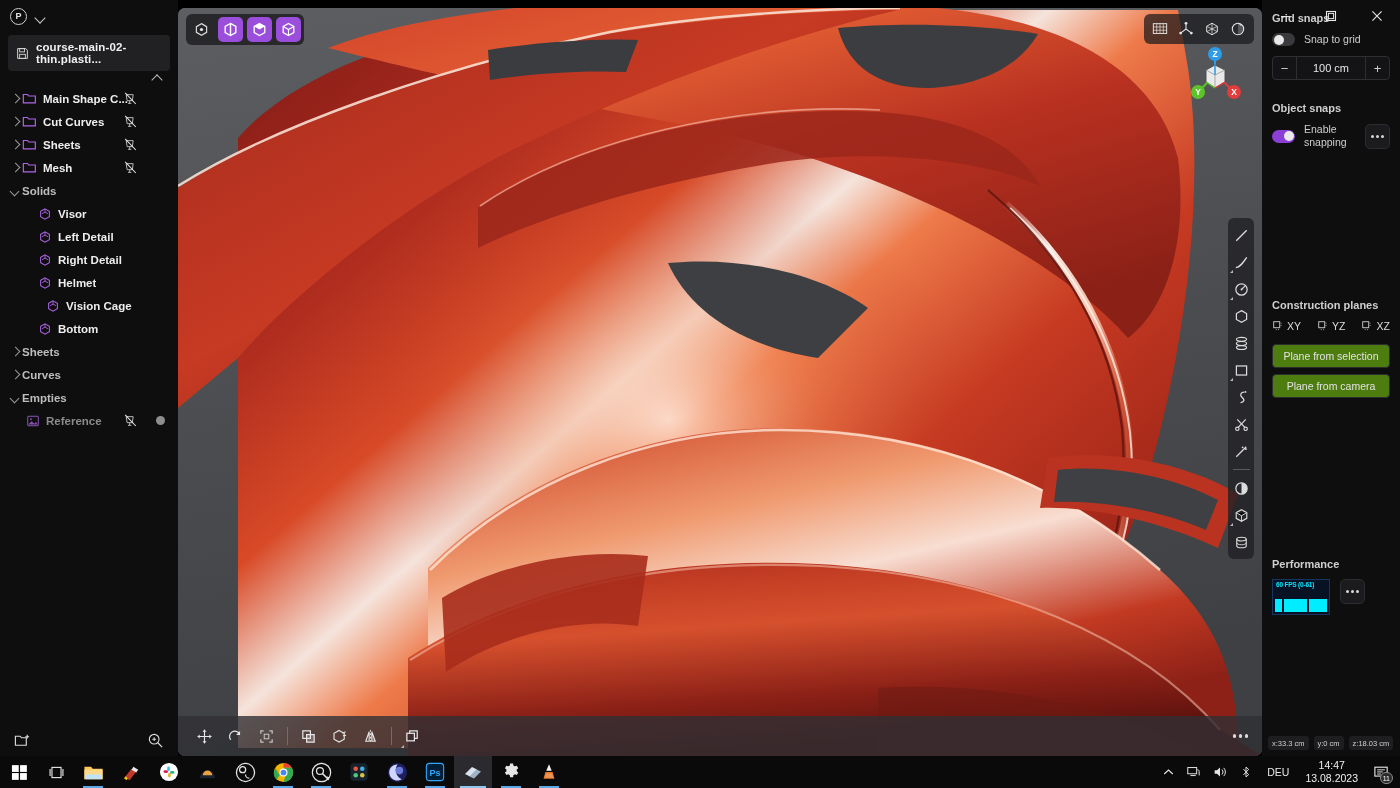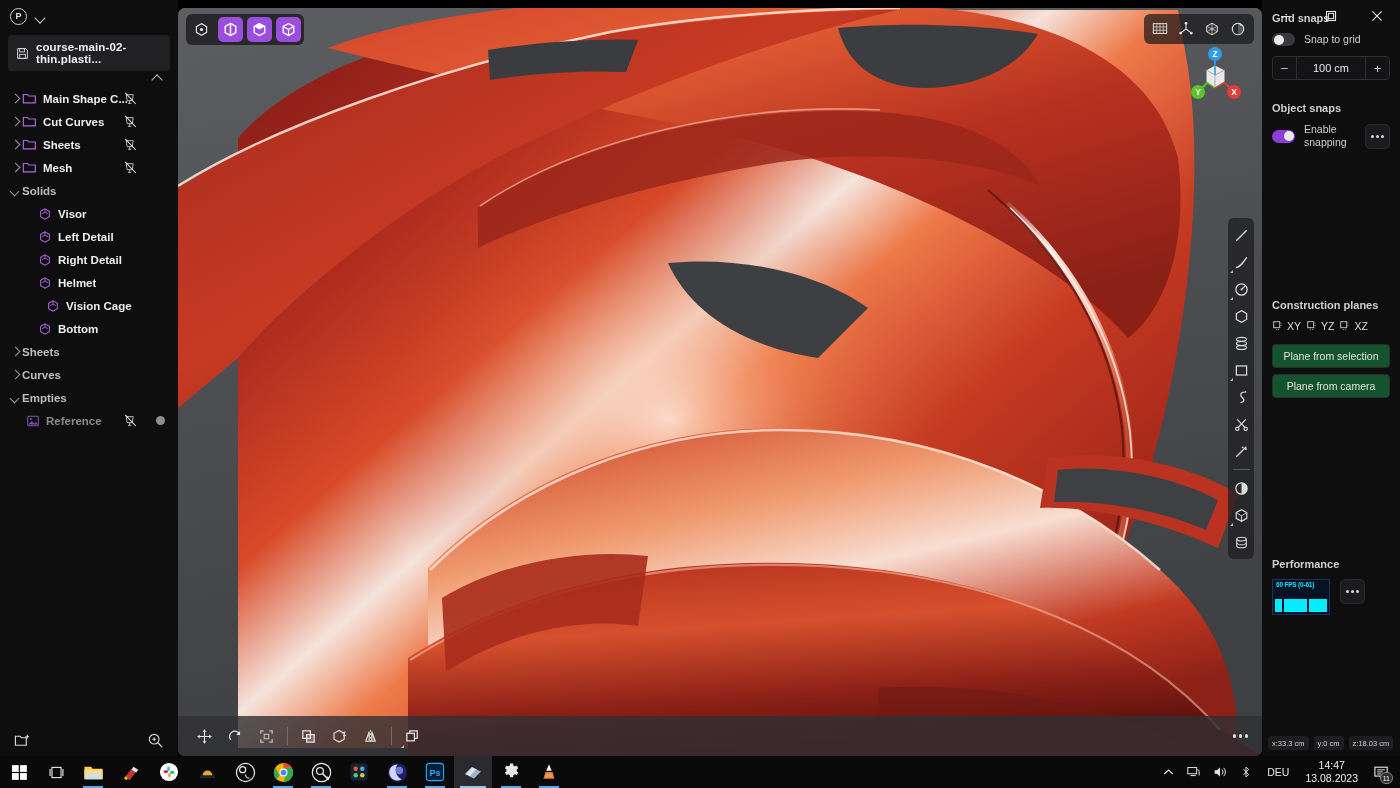--- a/index.html
+++ b/index.html
@@ -148,27 +148,27 @@
     color:#cfcfcf; font-size:13px; border-right:1px solid #2f2f33; }
   .step-btn.r { border-right:none; border-left:1px solid #2f2f33; }
   .step-val { flex:1; text-align:center; font-size:11px; color:#e7e7e7; }
 
   .dots-btn {
     width:25px; height:25px; border-radius:5px; background:#1b1b1e; border:1px solid #2d2d31;
     display:flex; align-items:center; justify-content:center; gap:2px; flex:0 0 auto;
   }
   .dots-btn i { width:3px; height:3px; border-radius:50%; background:#d8d8d8; display:block; }
 
-  .cplanes { display:flex; gap:5px; align-items:center; margin-bottom:12px; }
+  .cplanes { display:flex; gap:16px; align-items:center; margin-bottom:12px; }
   .cplane { display:flex; align-items:center; gap:3px; }
   .cplane span { font-size:10.5px; color:#dcdcdc; }
 
   .panel-btn {
     display:block; width:100%; height:24px; line-height:22px; text-align:center;
-    background:#14532d; border:1px solid #2d2d31; border-radius:4px;
+    background:#4d7c0f; border:1px solid #2d2d31; border-radius:4px;
     font-size:10.5px; color:#e2e2e2; margin-bottom:6px;
   }
 
   .perf-wrap { display:flex; align-items:flex-start; gap:10px; }
   .perf-graph { width:58px; height:36px; background:#071225; border:1px solid #16365f; position:relative; overflow:hidden; }
   .perf-label { position:absolute; left:3px; top:1px; font-size:6.5px; font-weight:bold; color:#00e5ff; letter-spacing:-.2px; white-space:nowrap; }
   .perf-bars { position:absolute; left:2px; right:2px; bottom:2px; height:13px; display:flex; gap:2px; }
   .perf-bars b { background:#00ecff; display:block; }
 
   .coords {

